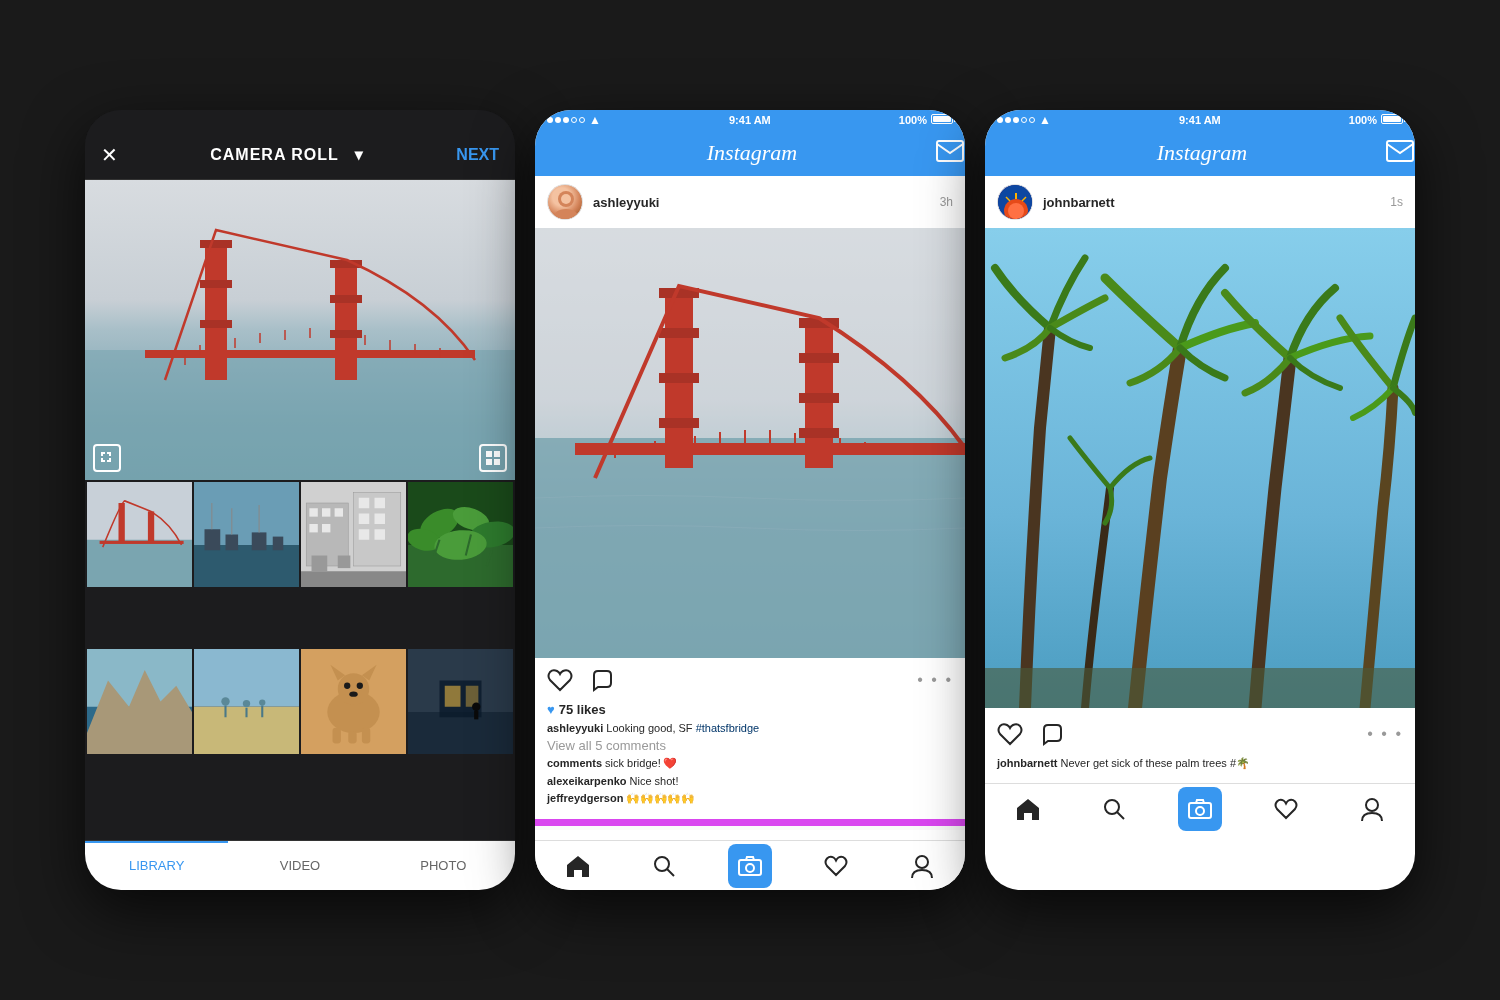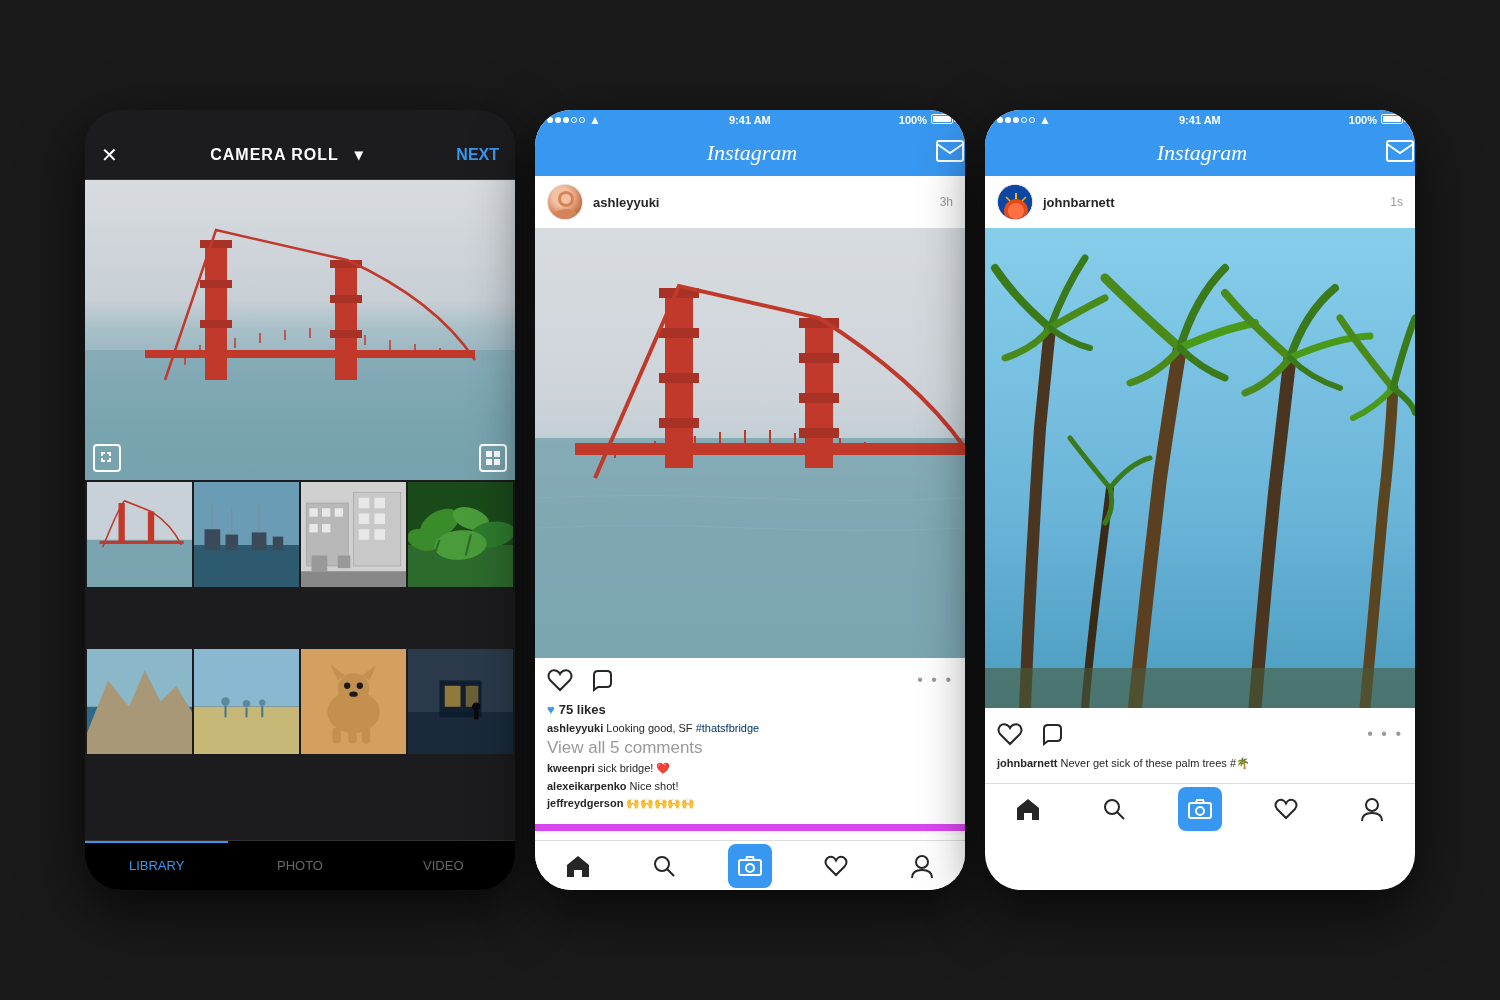--- a/index.html
+++ b/index.html
@@ -122,21 +122,21 @@
       position: relative;
     }
 
     .grid-cell.selected {
       outline: 3px solid #3897f0;
       outline-offset: -3px;
     }
 
     .camera-tabs {
       height: 50px;
-      background: #000000;
+      background: #ffffff;
       display: flex;
       border-top: 1px solid #333;
       margin-top: 24px;
     }
 
     .cam-tab {
       flex: 1;
       display: flex;
       align-items: center;
       justify-content: center;
@@ -396,21 +396,21 @@
 
     .caption-line .user-tag {
       font-weight: 700;
     }
 
     .caption-line .hashtag {
       color: #003569;
     }
 
     .view-comments {
-      font-size: 17px;
+      font-size: 13px;
       color: #999;
       margin-bottom: 3px;
     }
 
     .insta-nav {
       height: 50px;
       background: #fff;
       border-top: 1px solid #ddd;
       display: flex;
       align-items: center;
@@ -654,22 +654,22 @@
 
           <circle cx="65" cy="55" r="4" fill="#0a0a0a"></circle>
           <rect x="63" y="59" width="4" height="8" fill="#0a0a0a"></rect>
         </svg>
       </div>
     </div>
   </div>
 
   <div class="camera-tabs">
     <div class="cam-tab active">LIBRARY</div>
+    <div class="cam-tab">VIDEO</div>
     <div class="cam-tab">PHOTO</div>
-    <div class="cam-tab">VIDEO</div>
   </div>
 </div>
 
 <div class="phone phone-instagram" style="margin-left:20px;">
 
   <div class="insta-status-bar">
     <div class="status-left">
       <div class="status-dots">
         <div class="status-dot"></div>
         <div class="status-dot"></div>
@@ -781,21 +781,21 @@
           <span class="heart-blue">♥</span>
           <span>75 likes</span>
         </div>
         <div class="caption-line">
           <span class="user-tag">ashleyyuki</span>
           <span> Looking good, SF </span>
           <span class="hashtag">#thatsfbridge</span>
         </div>
         <div class="view-comments">View all 5 comments</div>
         <div class="caption-line">
-          <span class="user-tag">kweenpri</span>
+          <span class="user-tag">comments</span>
           <span> sick bridge! ❤️</span>
         </div>
         <div class="caption-line">
           <span class="user-tag">alexeikarpenko</span>
           <span> Nice shot!</span>
         </div>
         <div class="caption-line">
           <span class="user-tag">jeffreydgerson</span>
           <span> 🙌🙌🙌🙌🙌</span>
         </div>

